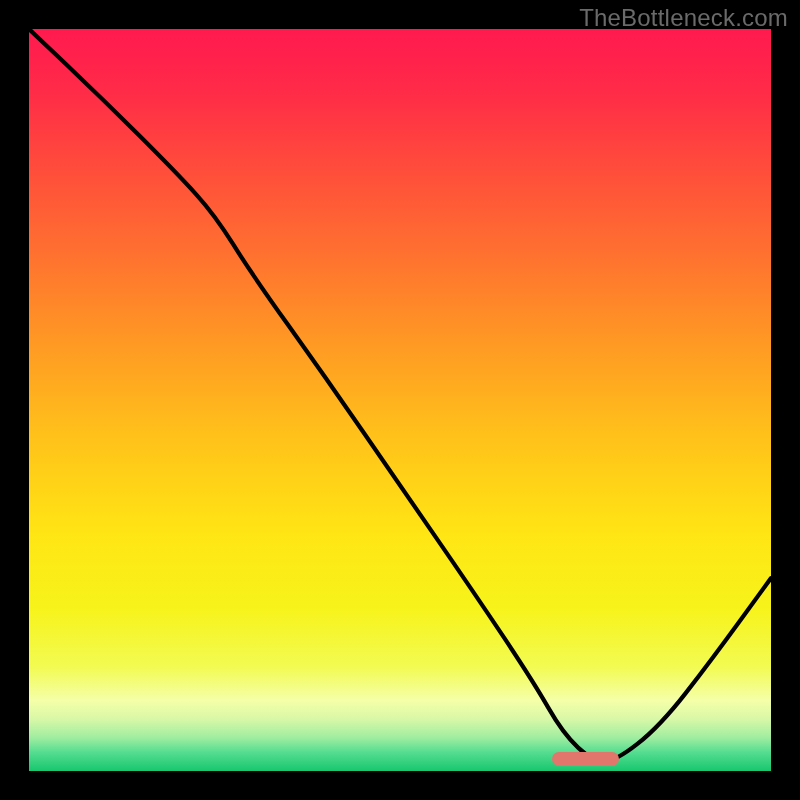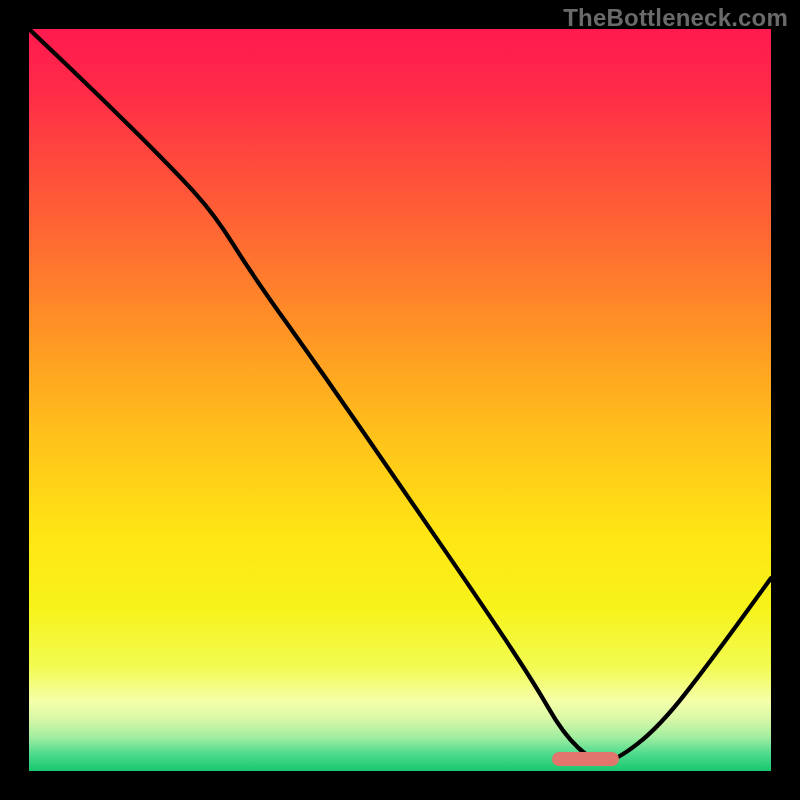--- a/index.html
+++ b/index.html
@@ -36,21 +36,21 @@
     position: absolute;
     background: #e2766c;
     border-radius: 999px;
   }
   .watermark {
     position: absolute;
     top: 4px;
     right: 12px;
     color: #6a6a6a;
     font-size: 24px;
-    font-weight: 700;
+    font-weight: 400;
     letter-spacing: 0.2px;
     user-select: none;
   }
 </style>
 </head>
 <body>
 
 <div class="frame">
 
   <div class="watermark">TheBottleneck.com</div>

